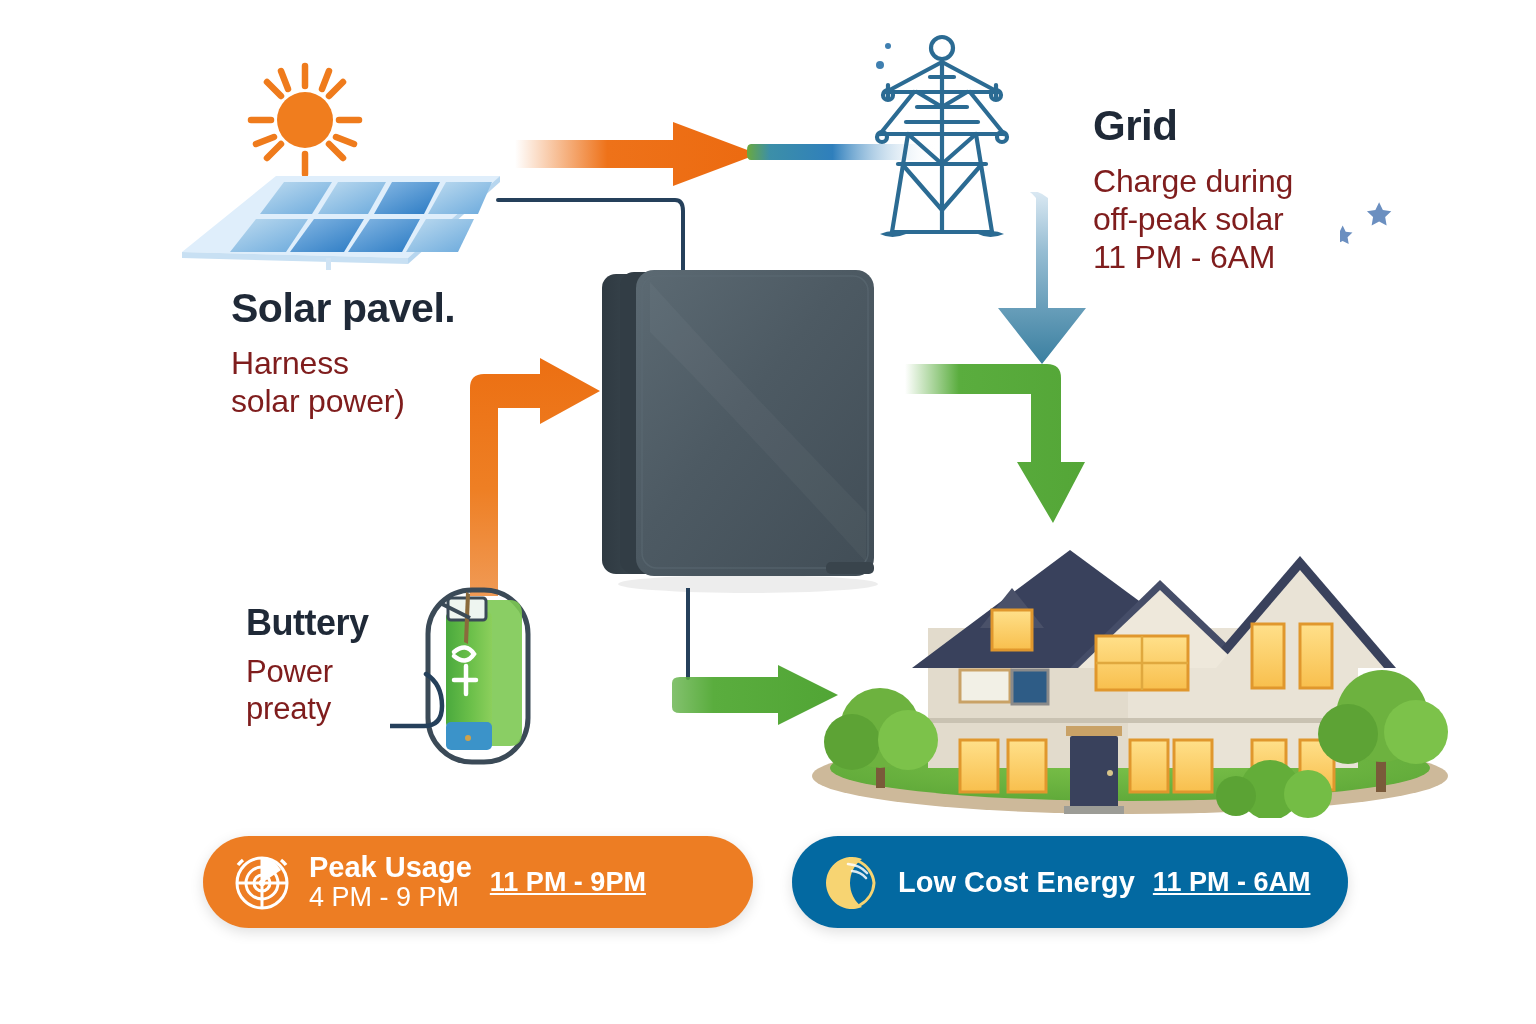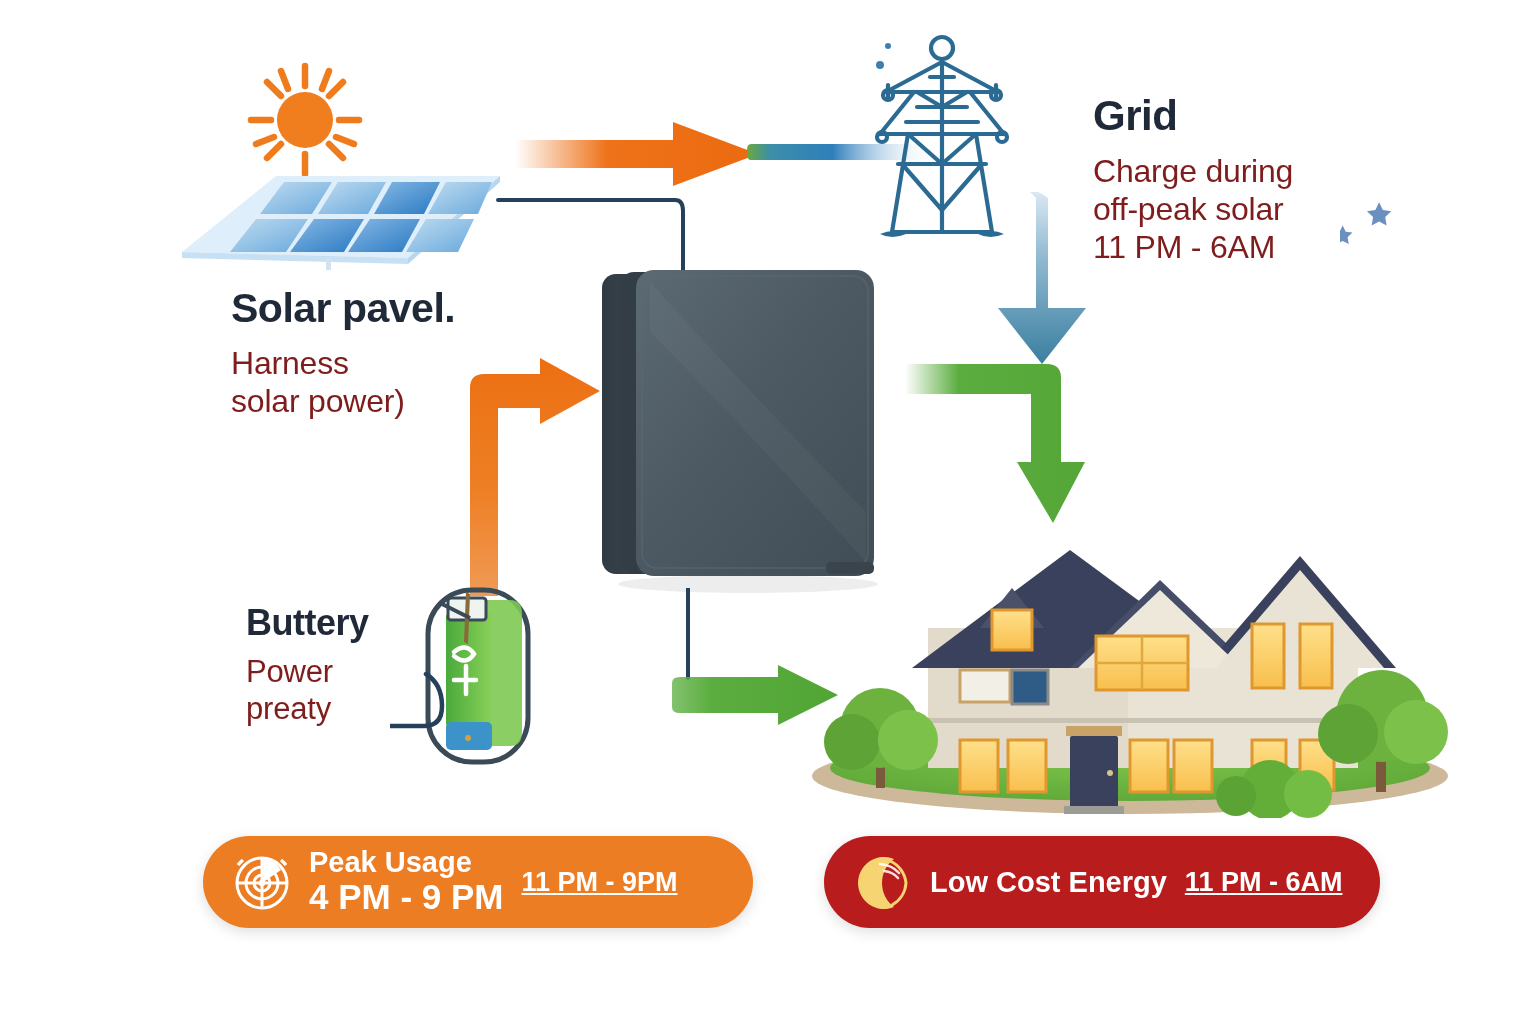--- a/index.html
+++ b/index.html
@@ -28,43 +28,43 @@
   }
 
   #solar-label{left:231px;top:288px;}
   #solar-label .label-title{font-size:41px;}
   #solar-label .label-sub{font-size:32px;margin-top:16px;}
 
   #battery-label{left:246px;top:605px;}
   #battery-label .label-title{font-size:36px;}
   #battery-label .label-sub{font-size:31px;margin-top:13px;}
 
-  #grid-label{left:1093px;top:95px;}
+  #grid-label{left:1093px;top:105px;}
   #grid-label .label-title{font-size:42px;}
   #grid-label .label-sub{font-size:32px;margin-top:16px;}
 
   
   .pill{
     display:flex;align-items:center;
     border-radius:46px;
     height:92px;
     padding:0 34px 0 26px;
     box-sizing:border-box;
     box-shadow:0 4px 14px rgba(0,0,0,.13);
   }
   .pill-icon{width:66px;height:66px;flex:0 0 66px;margin-right:14px;}
   .pill-texts{display:flex;flex-direction:column;justify-content:center;}
   .pill-main{font-size:29px;font-weight:bold;color:#ffffff;line-height:1.06;white-space:nowrap;}
-  .pill-sub{font-size:35px;font-weight:bold;color:#ffffff;line-height:1.1;white-space:nowrap;}
+  .pill-sub{font-size:27px;font-weight:normal;color:#ffffff;line-height:1.1;white-space:nowrap;}
   .pill-time{
     font-size:27px;font-weight:bold;color:#ffffff;white-space:nowrap;
     margin-left:18px;align-self:center;text-decoration:underline;
   }
   #pill-peak{left:203px;top:836px;width:550px;background:#ed7d23;}
-  #pill-lowcost{left:824px;top:836px;width:556px;background:#b91c1c;}
+  #pill-lowcost{left:792px;top:836px;width:556px;background:#0369a1;}
 
   
   #solar-panel{left:176px;top:148px;width:330px;height:122px;}
   #sun{left:245px;top:60px;width:120px;height:120px;}
 
   
   #pylon{left:862px;top:32px;width:160px;height:220px;}
 
   
   #battery-unit{left:590px;top:262px;width:300px;height:332px;}

